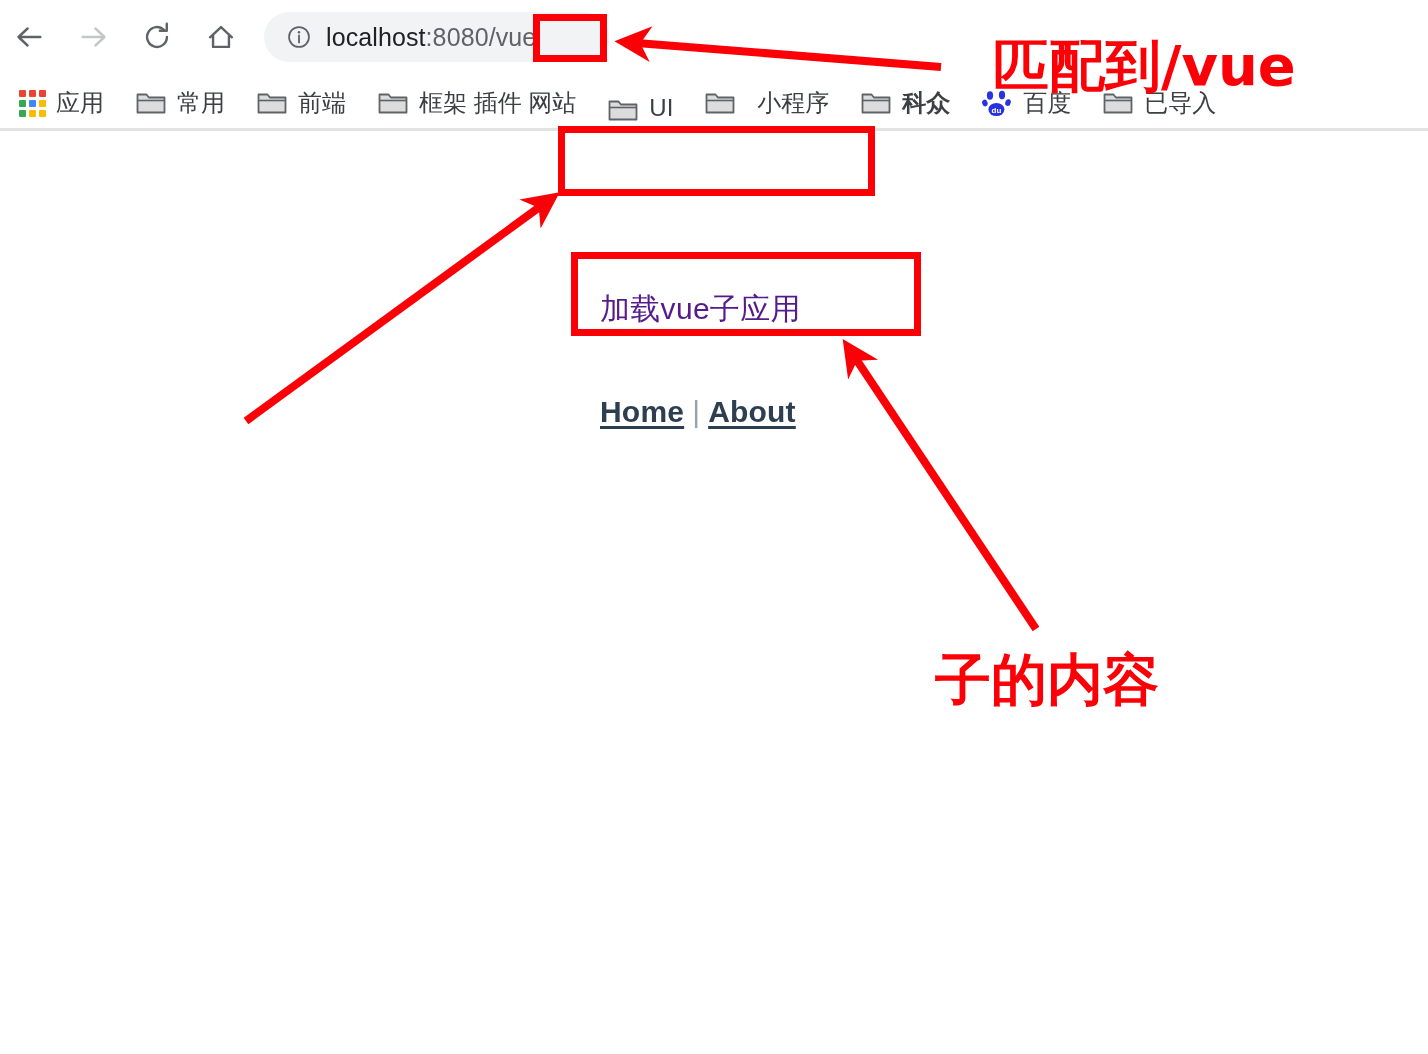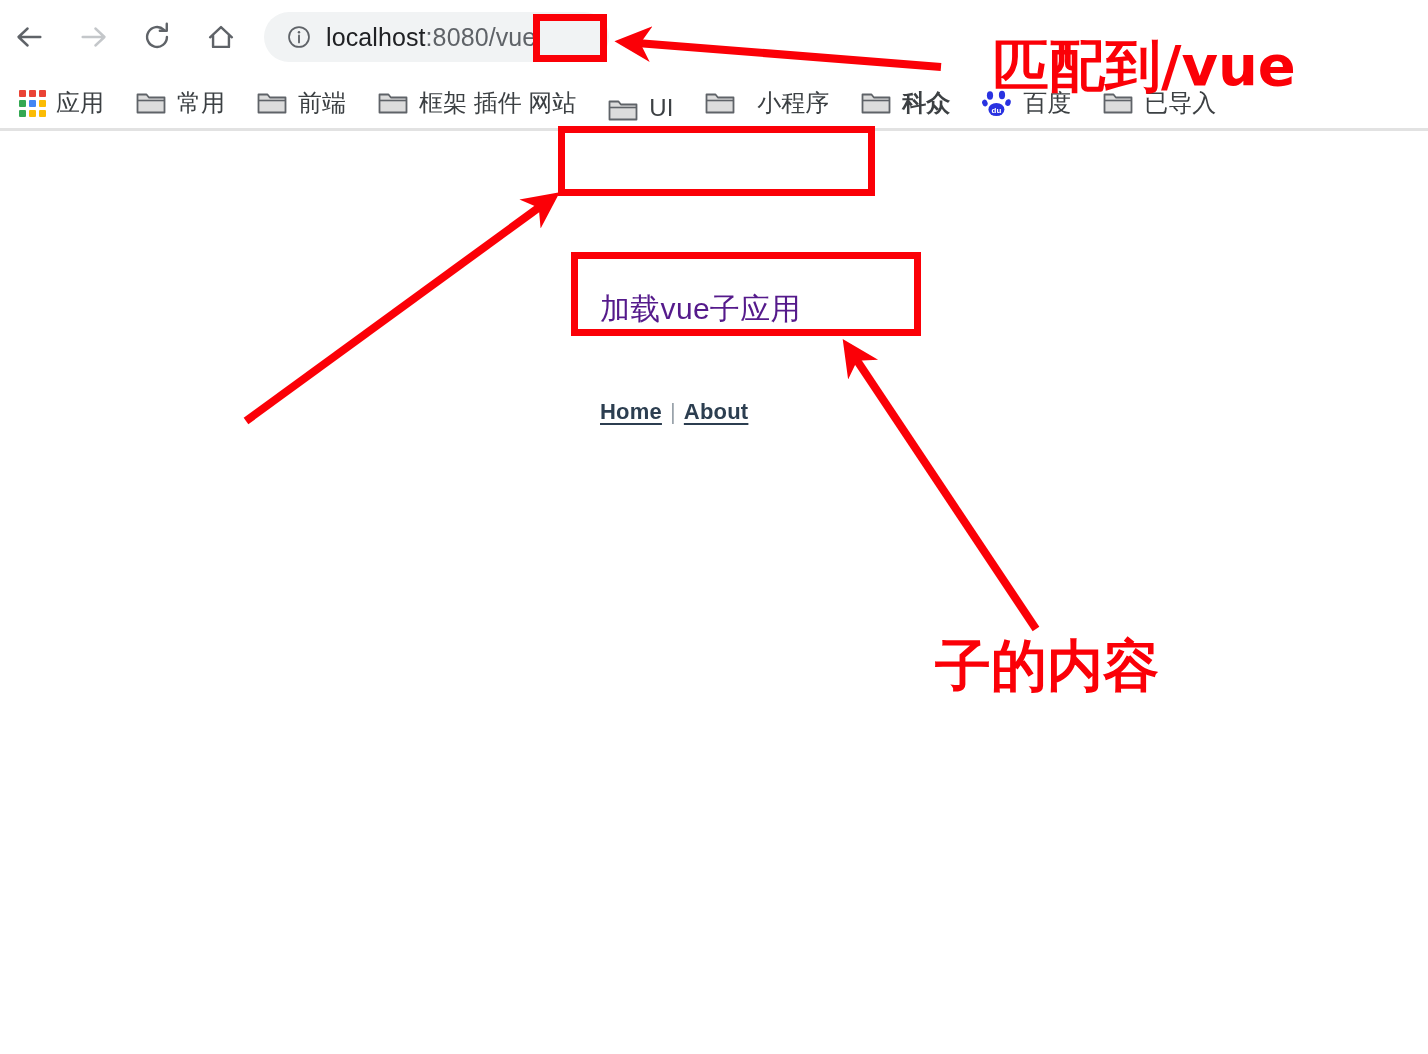--- a/index.html
+++ b/index.html
@@ -71,21 +71,21 @@
   }
   #parent-btn-link{
     position:absolute;left:600px;top:160px;
     font-size:30px;line-height:36px;
     color:#551a8b;
     letter-spacing:0.3px;
     white-space:nowrap;
   }
   #child-nav{
     position:absolute;left:600px;top:262px;
-    font-size:22px;line-height:38px;
+    font-size:30px;line-height:38px;
     font-weight:bold;color:#2c3e50;
     white-space:nowrap;letter-spacing:0.2px;
   }
   #child-nav a{color:#2c3e50;text-decoration:underline;text-underline-offset:4px;}
   #child-nav .sep{
     color:#9aa3ab;font-weight:normal;
     padding:0 8px;text-decoration:none;display:inline-block;
   }
 
   
@@ -96,21 +96,21 @@
   .anno-box{
     position:absolute;border:7px solid #fb0007;box-sizing:border-box;
   }
   .anno-text{
     position:absolute;color:#fb0007;font-weight:bold;
     white-space:nowrap;
     font-family:"DejaVu Sans","Liberation Sans",sans-serif;
   }
   #anno-label-url{left:993px;top:36px;font-size:56px;line-height:60px;}
   #anno-label-parent{left:108px;top:430px;font-size:56px;line-height:60px;}
-  #anno-label-child{left:935px;top:636px;font-size:56px;line-height:60px;}
+  #anno-label-child{left:935px;top:650px;font-size:56px;line-height:60px;}
 
   #anno-box-url{left:533px;top:14px;width:74px;height:48px;}
   #anno-box-parent{left:558px;top:126px;width:317px;height:70px;}
   #anno-box-child{left:571px;top:252px;width:350px;height:84px;}
 </style>
 </head>
 <body>
 
 <div id="browser-chrome">
 

